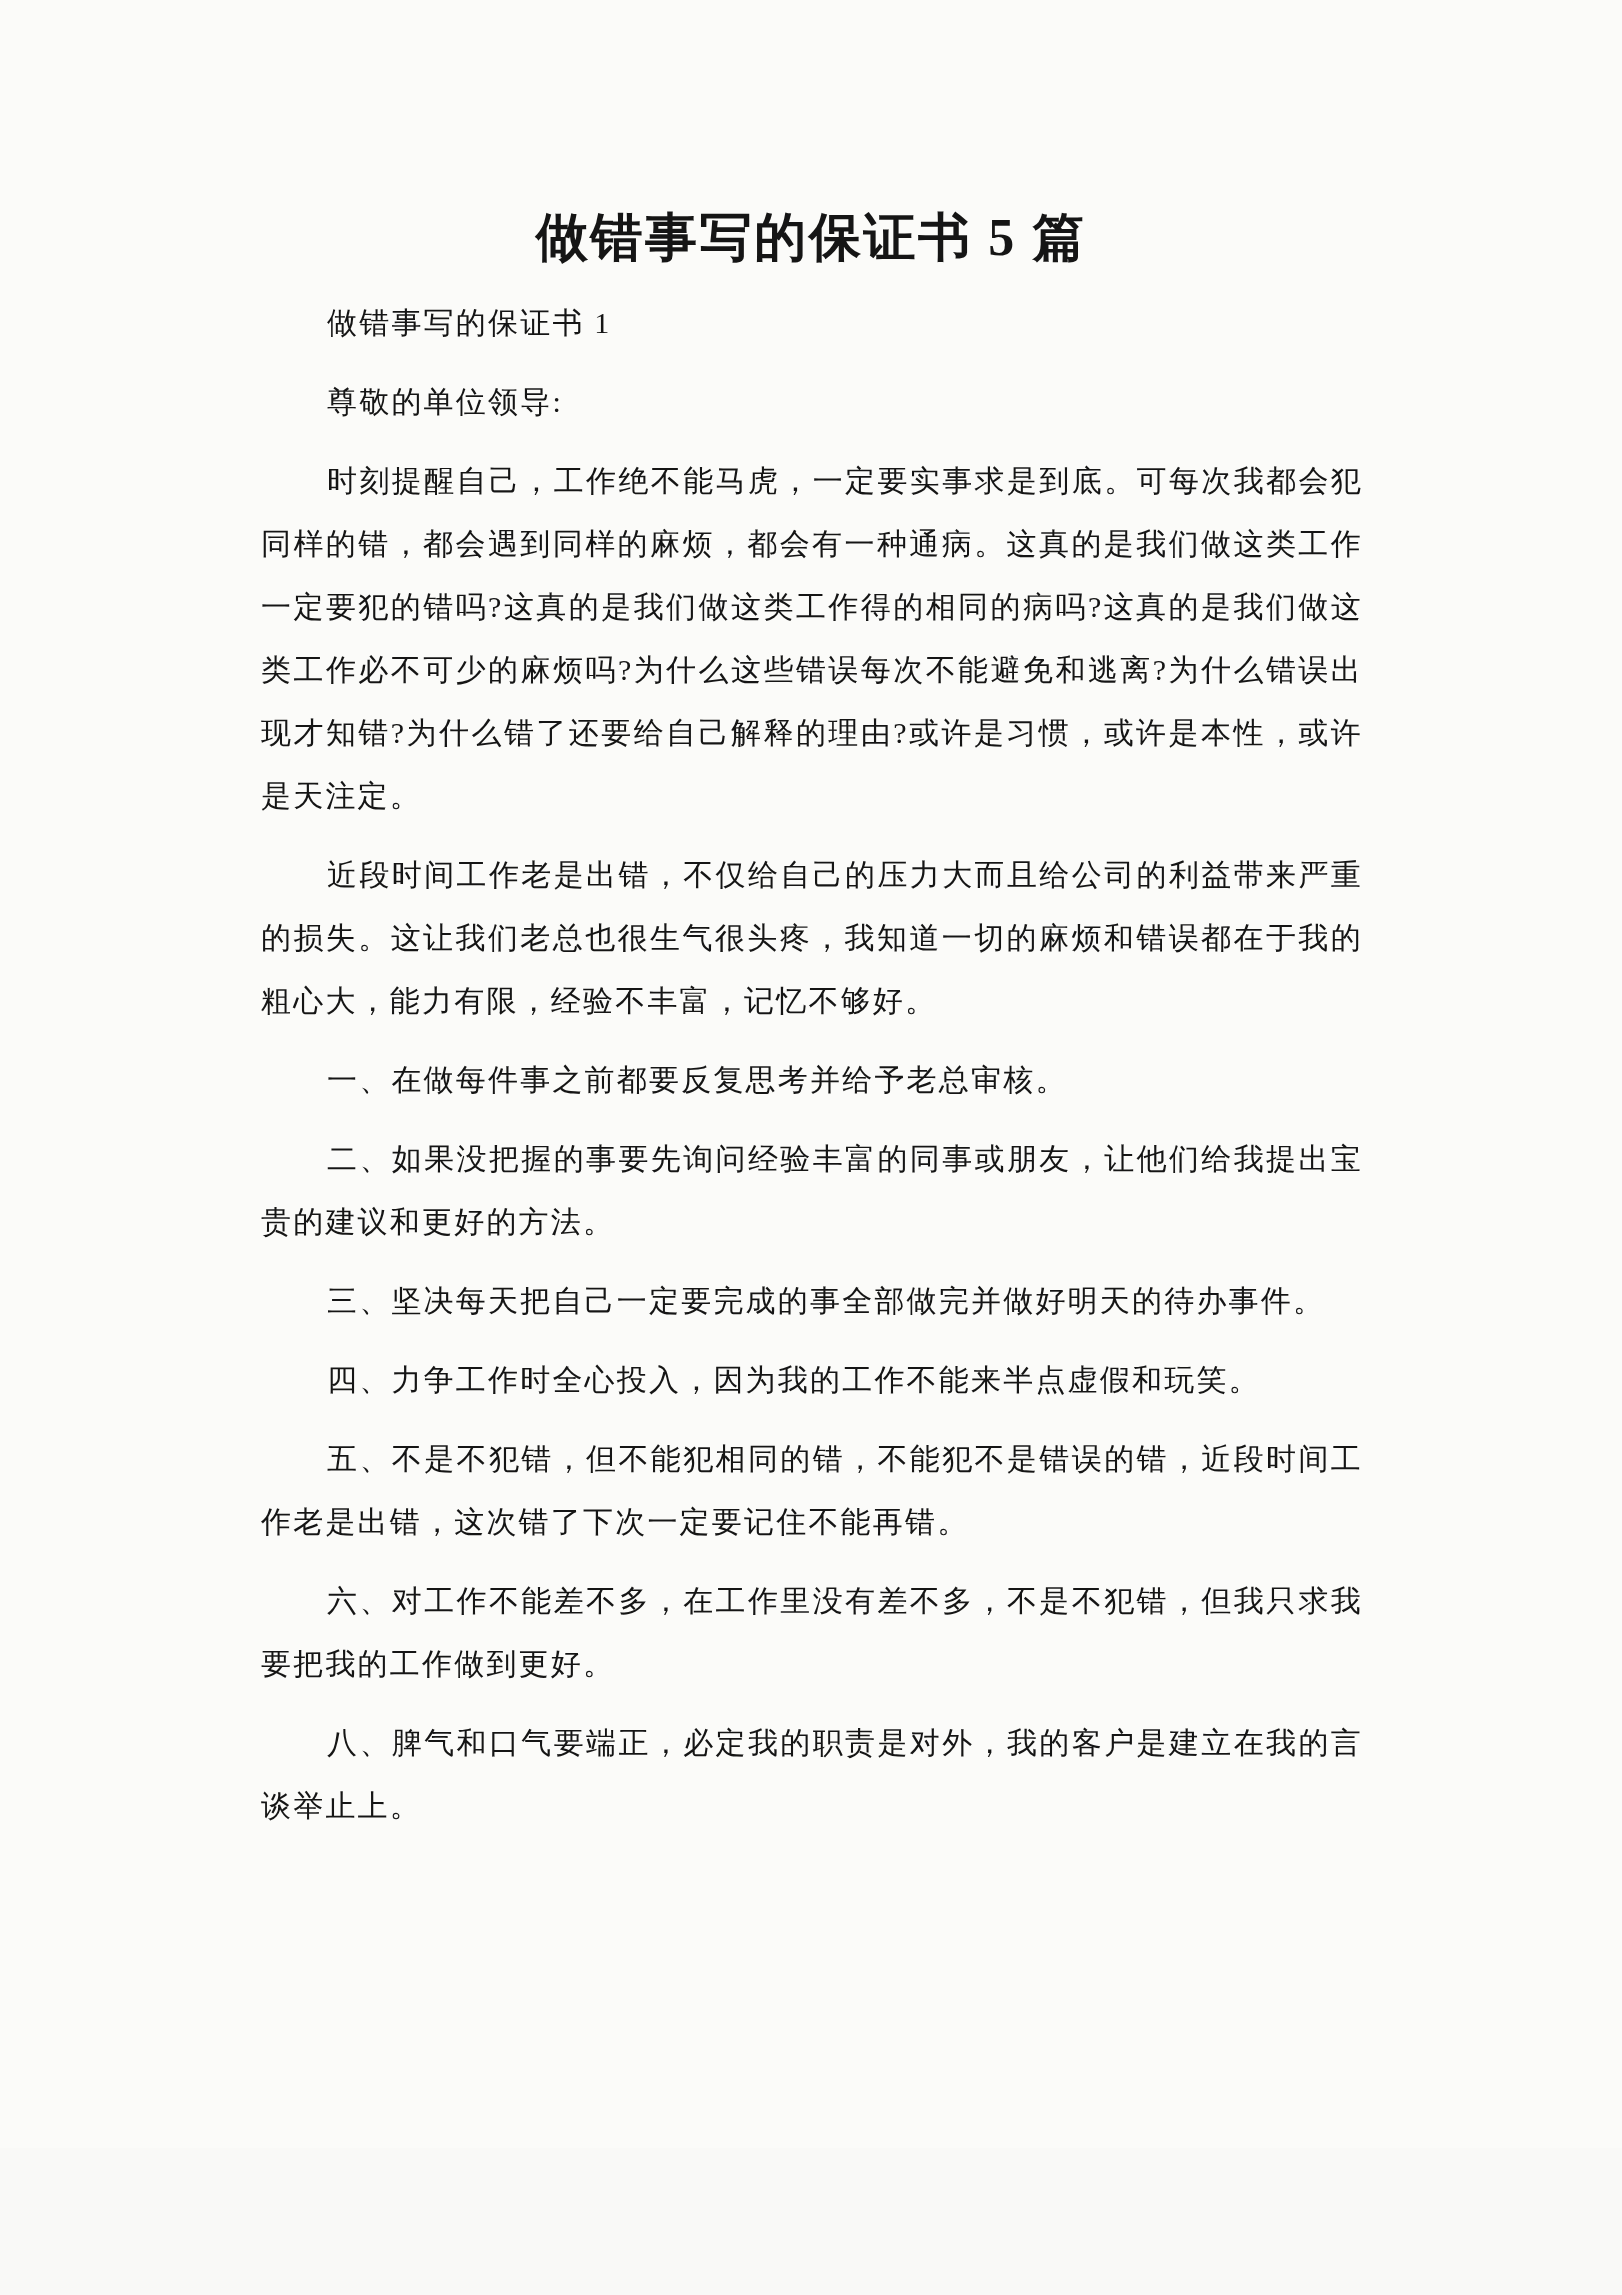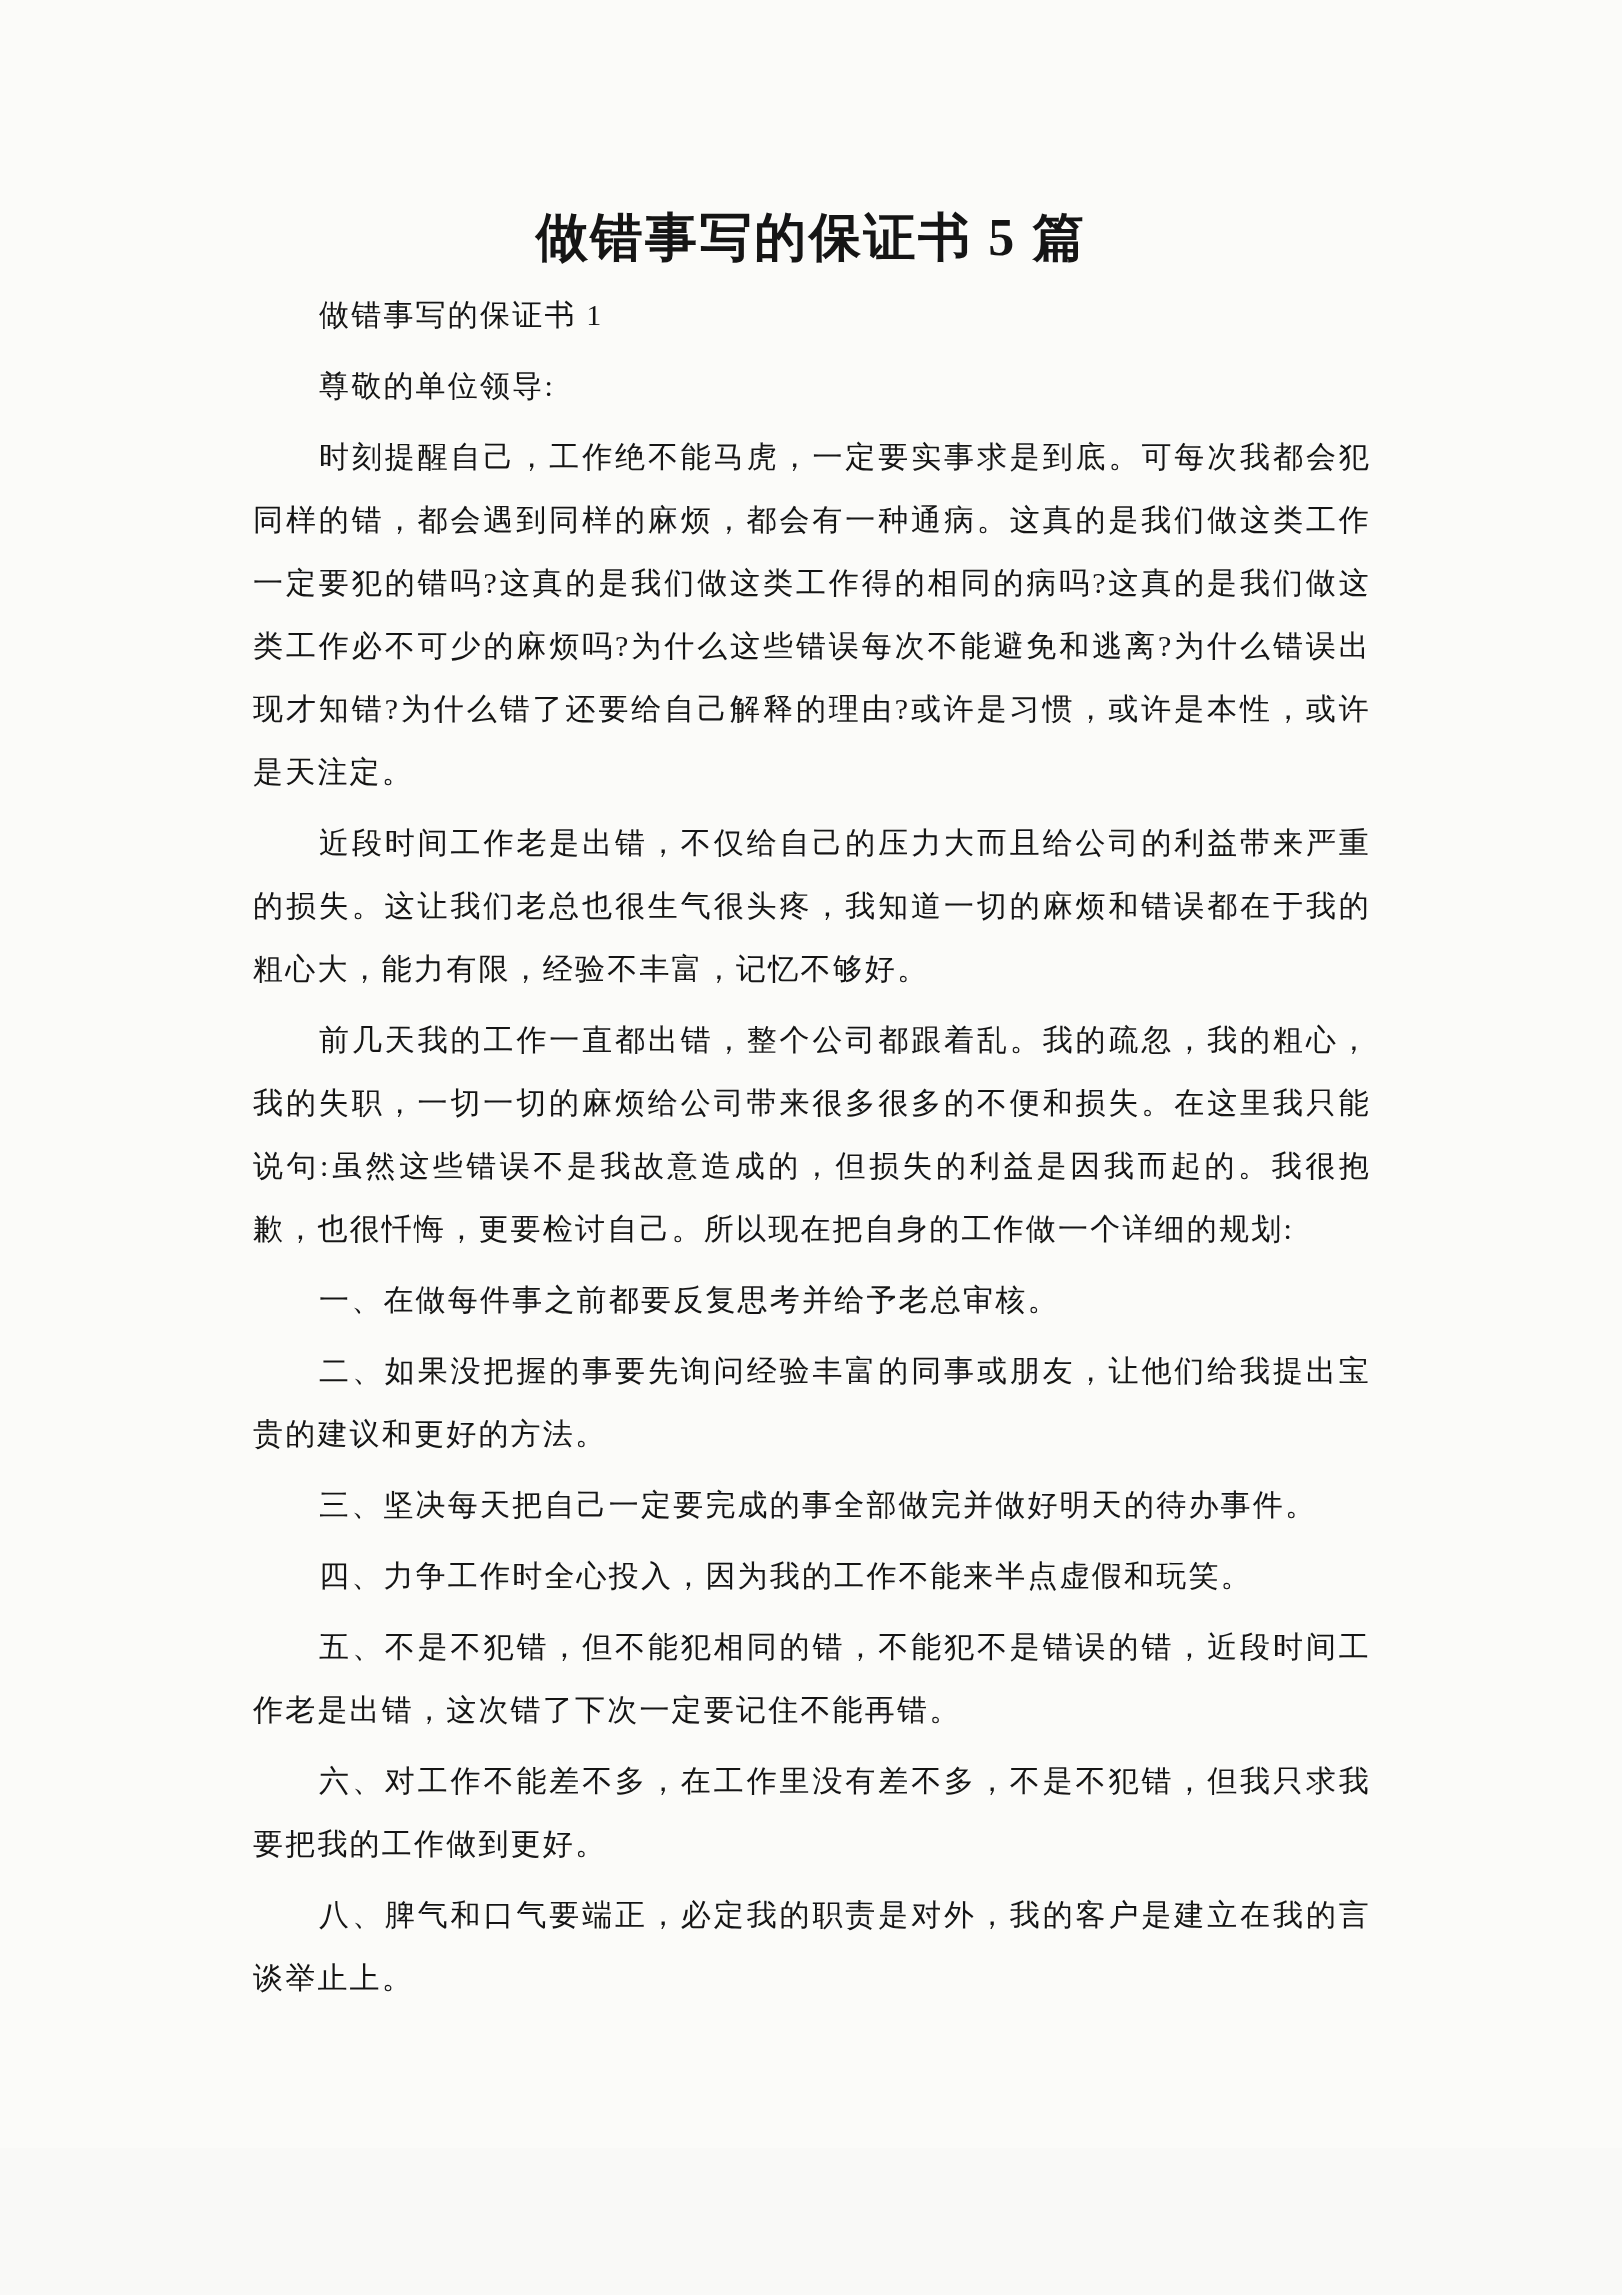--- a/index.html
+++ b/index.html
@@ -29,38 +29,37 @@
     letter-spacing: 2.6px;
   }
   .doc-body {
     margin: 5.2px 244px 0 245px;
     font-size: 30px;
     line-height: 63px;
     letter-spacing: 2.2px;
     text-align: justify;
   }
   .doc-body p {
-    margin: 8px;
+    margin: 16px;
     padding: 0;
     text-indent: 66px; 
   }
 </style>
 </head>
 <body>
 
 <div class="page">
 
   <h1 class="doc-title">做错事写的保证书 5 篇</h1>
 
   <div class="doc-body">
     <p>做错事写的保证书 1</p>
     <p>尊敬的单位领导:</p>
     <p>时刻提醒自己，工作绝不能马虎，一定要实事求是到底。可每次我都会犯同样的错，都会遇到同样的麻烦，都会有一种通病。这真的是我们做这类工作一定要犯的错吗?这真的是我们做这类工作得的相同的病吗?这真的是我们做这类工作必不可少的麻烦吗?为什么这些错误每次不能避免和逃离?为什么错误出现才知错?为什么错了还要给自己解释的理由?或许是习惯，或许是本性，或许是天注定。</p>
     <p>近段时间工作老是出错，不仅给自己的压力大而且给公司的利益带来严重的损失。这让我们老总也很生气很头疼，我知道一切的麻烦和错误都在于我的粗心大，能力有限，经验不丰富，记忆不够好。</p>
-    <p>前几天我的工作一直都出错，整个公司都跟着乱。我的疏忽，我的粗心，我的失职，一切一切的麻烦给公司带来很多很多的不便和损失。在这里我只能说句:虽然这些错误不是我故意造成的，但损失的利益是因我而起的。我很抱歉，也很忏悔，更要检讨自己。所以现在把自身的工作做一个详细的规划:</p>
     <p>一、在做每件事之前都要反复思考并给予老总审核。</p>
     <p>二、如果没把握的事要先询问经验丰富的同事或朋友，让他们给我提出宝贵的建议和更好的方法。</p>
     <p>三、坚决每天把自己一定要完成的事全部做完并做好明天的待办事件。</p>
     <p>四、力争工作时全心投入，因为我的工作不能来半点虚假和玩笑。</p>
     <p>五、不是不犯错，但不能犯相同的错，不能犯不是错误的错，近段时间工作老是出错，这次错了下次一定要记住不能再错。</p>
     <p>六、对工作不能差不多，在工作里没有差不多，不是不犯错，但我只求我要把我的工作做到更好。</p>
     <p>八、脾气和口气要端正，必定我的职责是对外，我的客户是建立在我的言谈举止上。</p>
   </div>
 
 </div>

